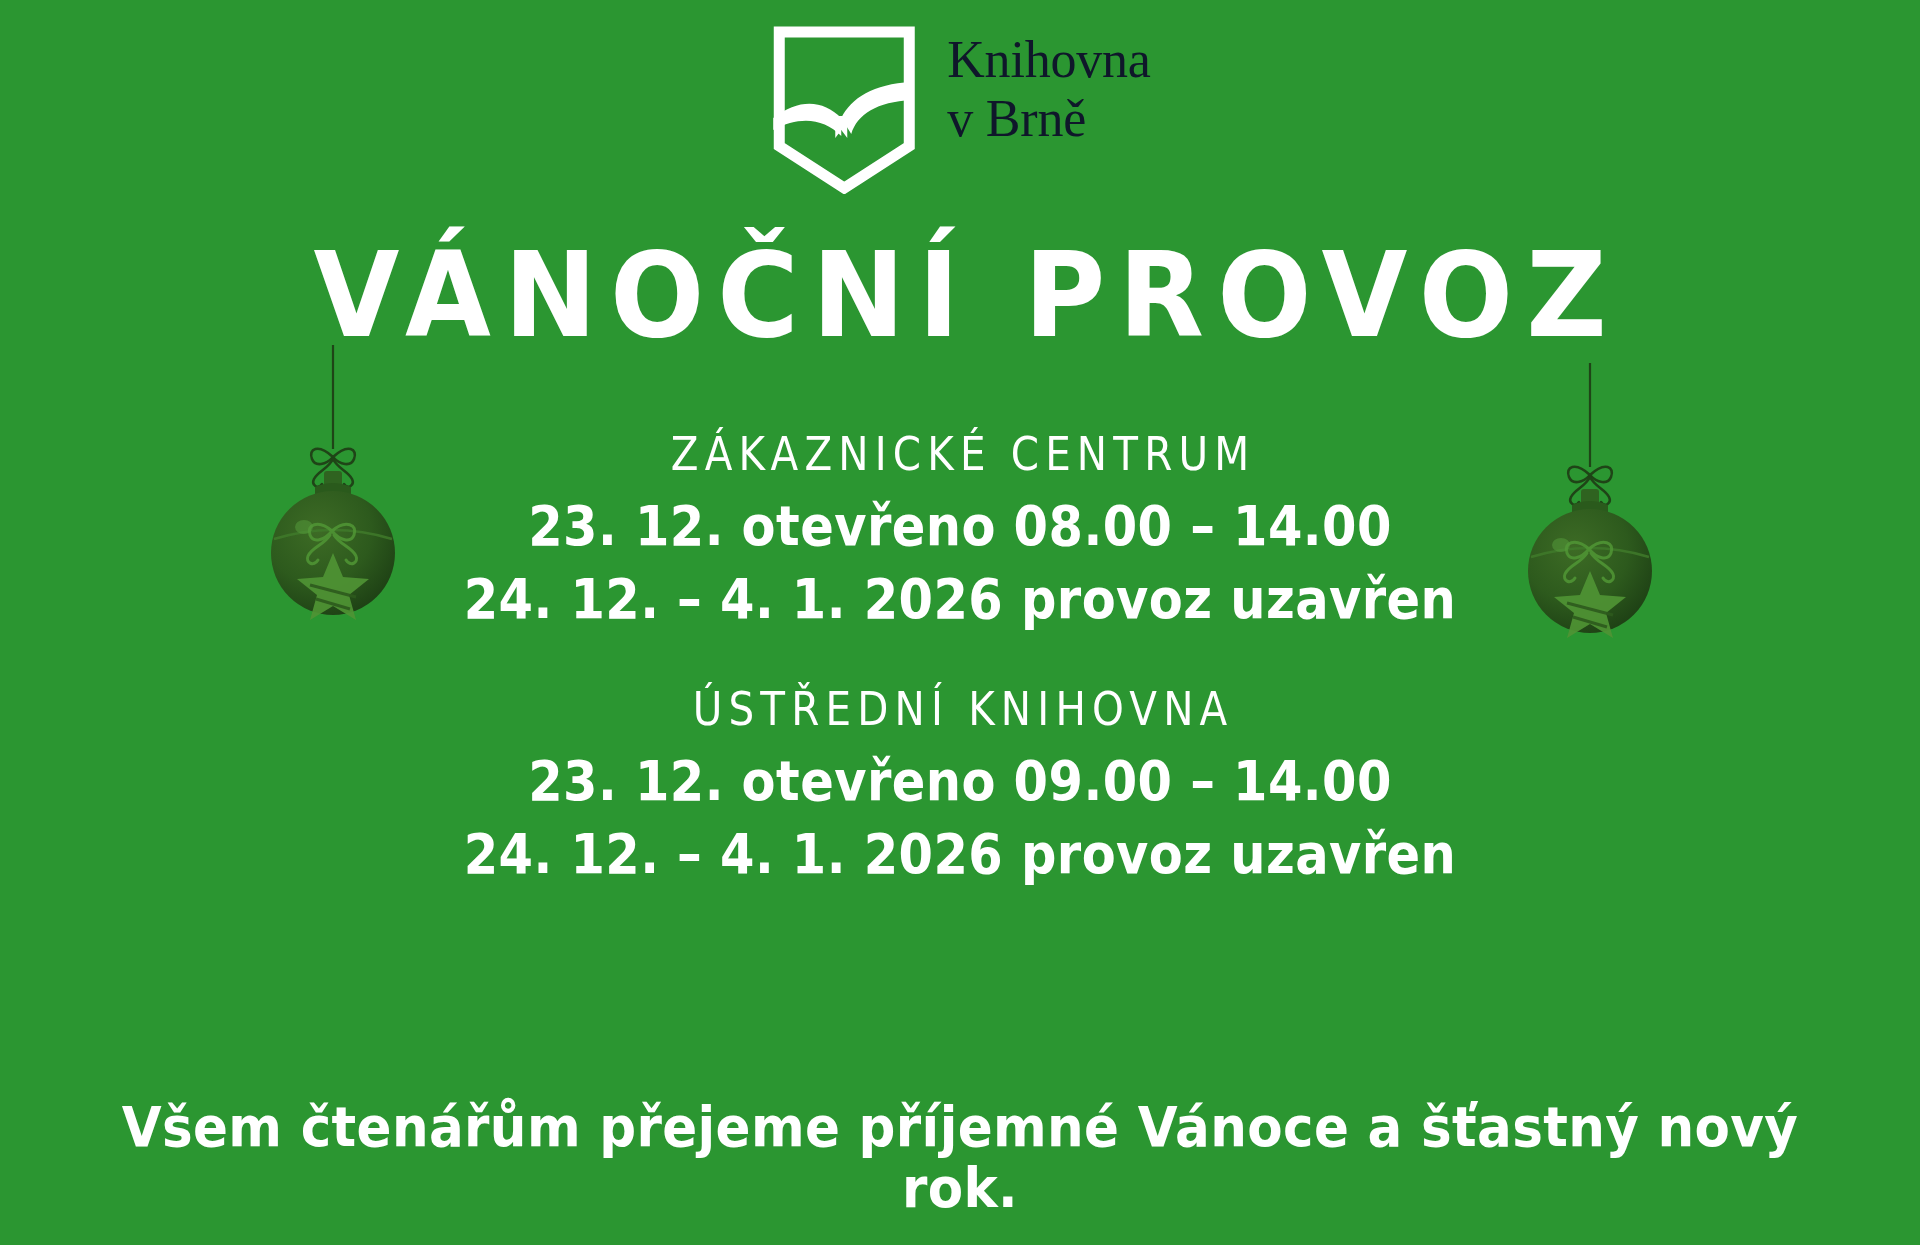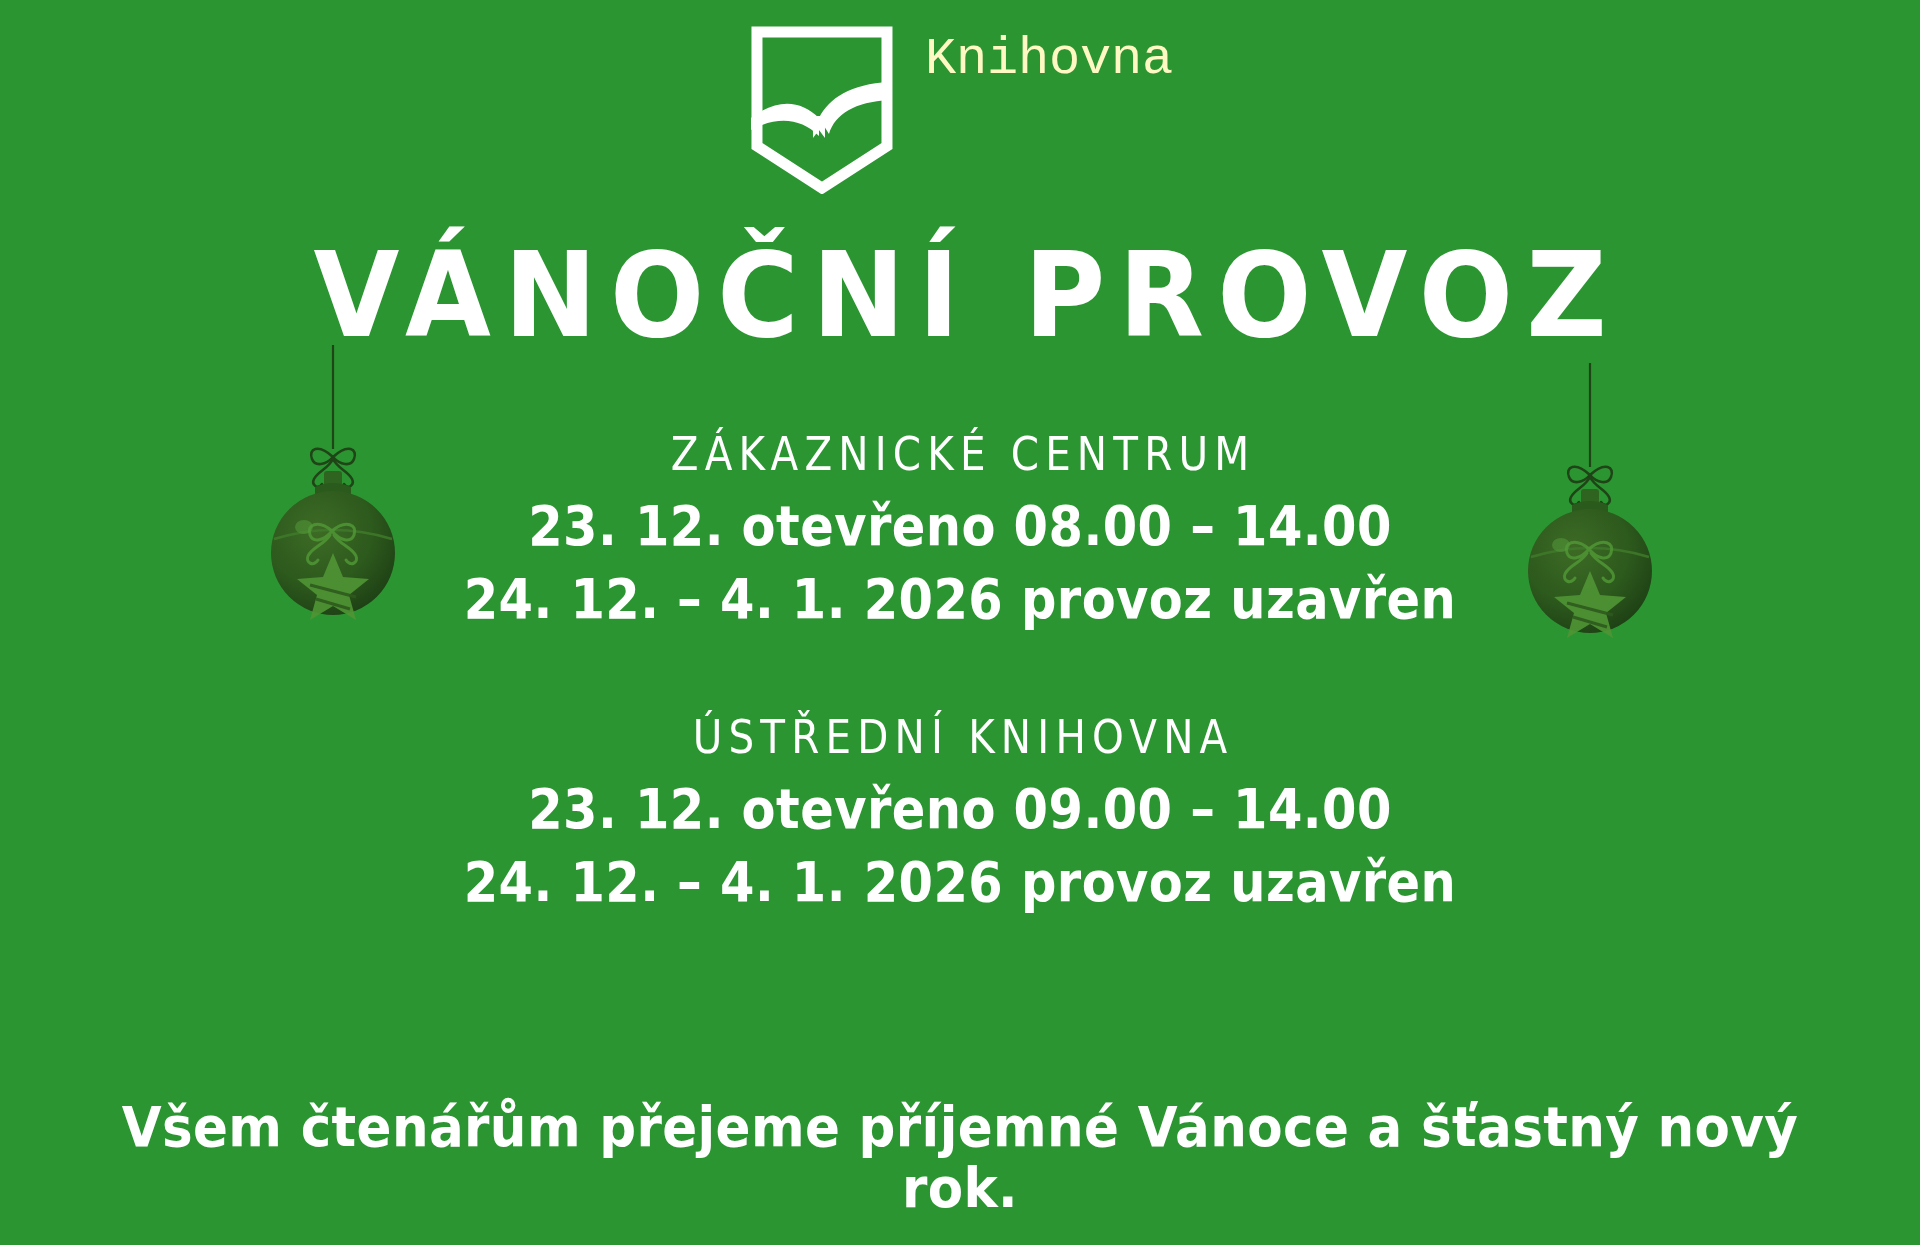--- a/index.html
+++ b/index.html
@@ -37,22 +37,22 @@
     flex: 0 0 auto;
     display: block;
   }
   .logo-text {
     display: flex;
     flex-direction: column;
     justify-content: flex-start;
     padding-top: 4px;
   }
   .logo-line {
-    color: #fef9c3;
-    font-family: Liberation Mono, monospace;
+    color: #0f172a;
+    font-family: Liberation Serif, serif;
     font-size: 52px;
     font-weight: 400;
     line-height: 1.14;
     letter-spacing: -0.2px;
     white-space: nowrap;
   }
 
   
   .main-title {
     position: absolute;
@@ -73,21 +73,21 @@
   
   .schedule {
     position: absolute;
     top: 425px;
     left: 0;
     width: 100%;
     text-align: center;
     color: #ffffff;
   }
   .section {
-    margin-bottom: 72px;
+    margin-bottom: 44px;
   }
   .section:last-child { margin-bottom: 0; }
 
   .section-head {
     font-family: "DejaVu Sans", sans-serif;
     font-weight: 400;
     font-size: 46px;
     letter-spacing: 7px;
     text-indent: 7px;
     line-height: 1.28;
@@ -140,20 +140,21 @@
       <path d="M10 6 H140 V120 L75 162 L10 120 Z" fill="none" stroke="#ffffff" stroke-width="11" stroke-linejoin="miter"></path>
 
       <path d="M4 92 C30 72 54 74 72 92 L72 110 C54 92 30 90 4 104 Z" fill="#ffffff"></path>
 
       <path d="M72 92 C82 72 104 58 142 56 L142 74 C108 76 88 88 82 108 Z" fill="#ffffff"></path>
 
       <path d="M66 90 L78 90 L78 112 L72 104 L66 112 Z" fill="#ffffff"></path>
     </svg>
     <div class="logo-text">
       <div class="logo-line">Knihovna</div>
+      <div class="logo-line">v Brně</div>
     </div>
   </div>
 
   <div class="main-title">VÁNOČNÍ PROVOZ</div>
 
   <svg class="ornament left" viewBox="0 0 130 370" aria-hidden="true">
     <defs>
       <radialGradient id="ballGradL" cx="38%" cy="32%" r="78%">
         <stop offset="0%" stop-color="#3d6b25"></stop>
         <stop offset="55%" stop-color="#2d5a1d"></stop>

